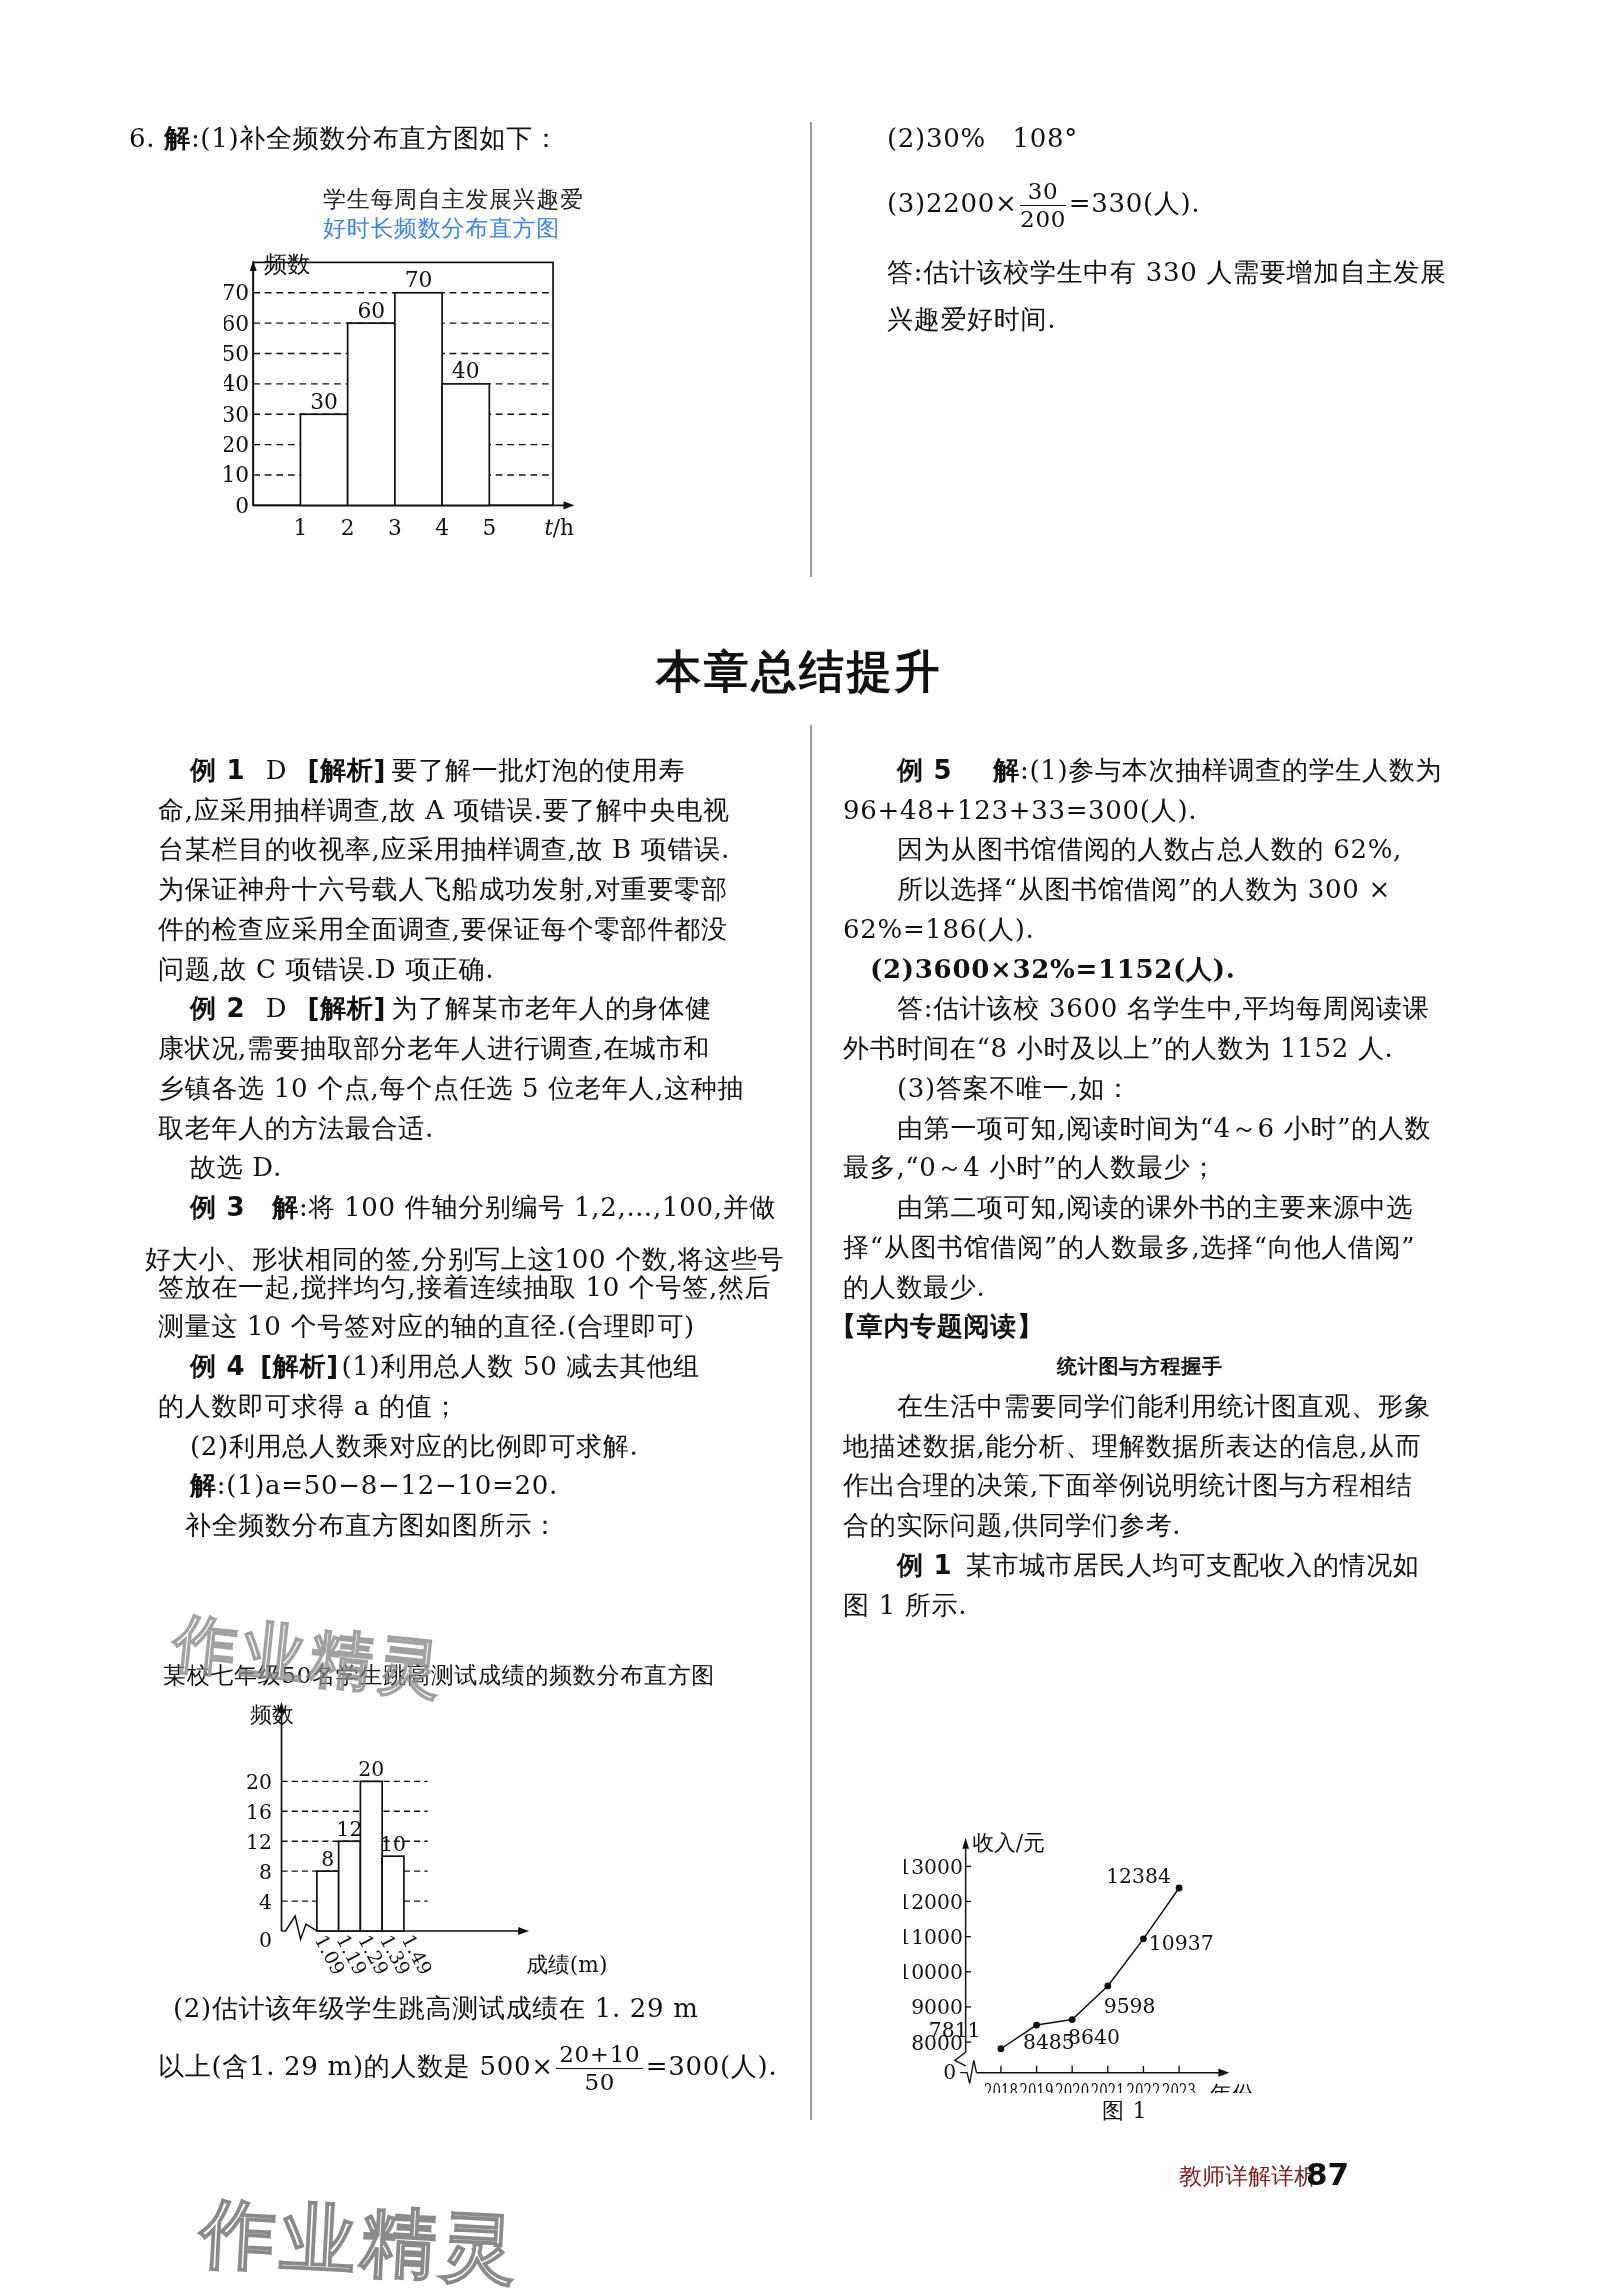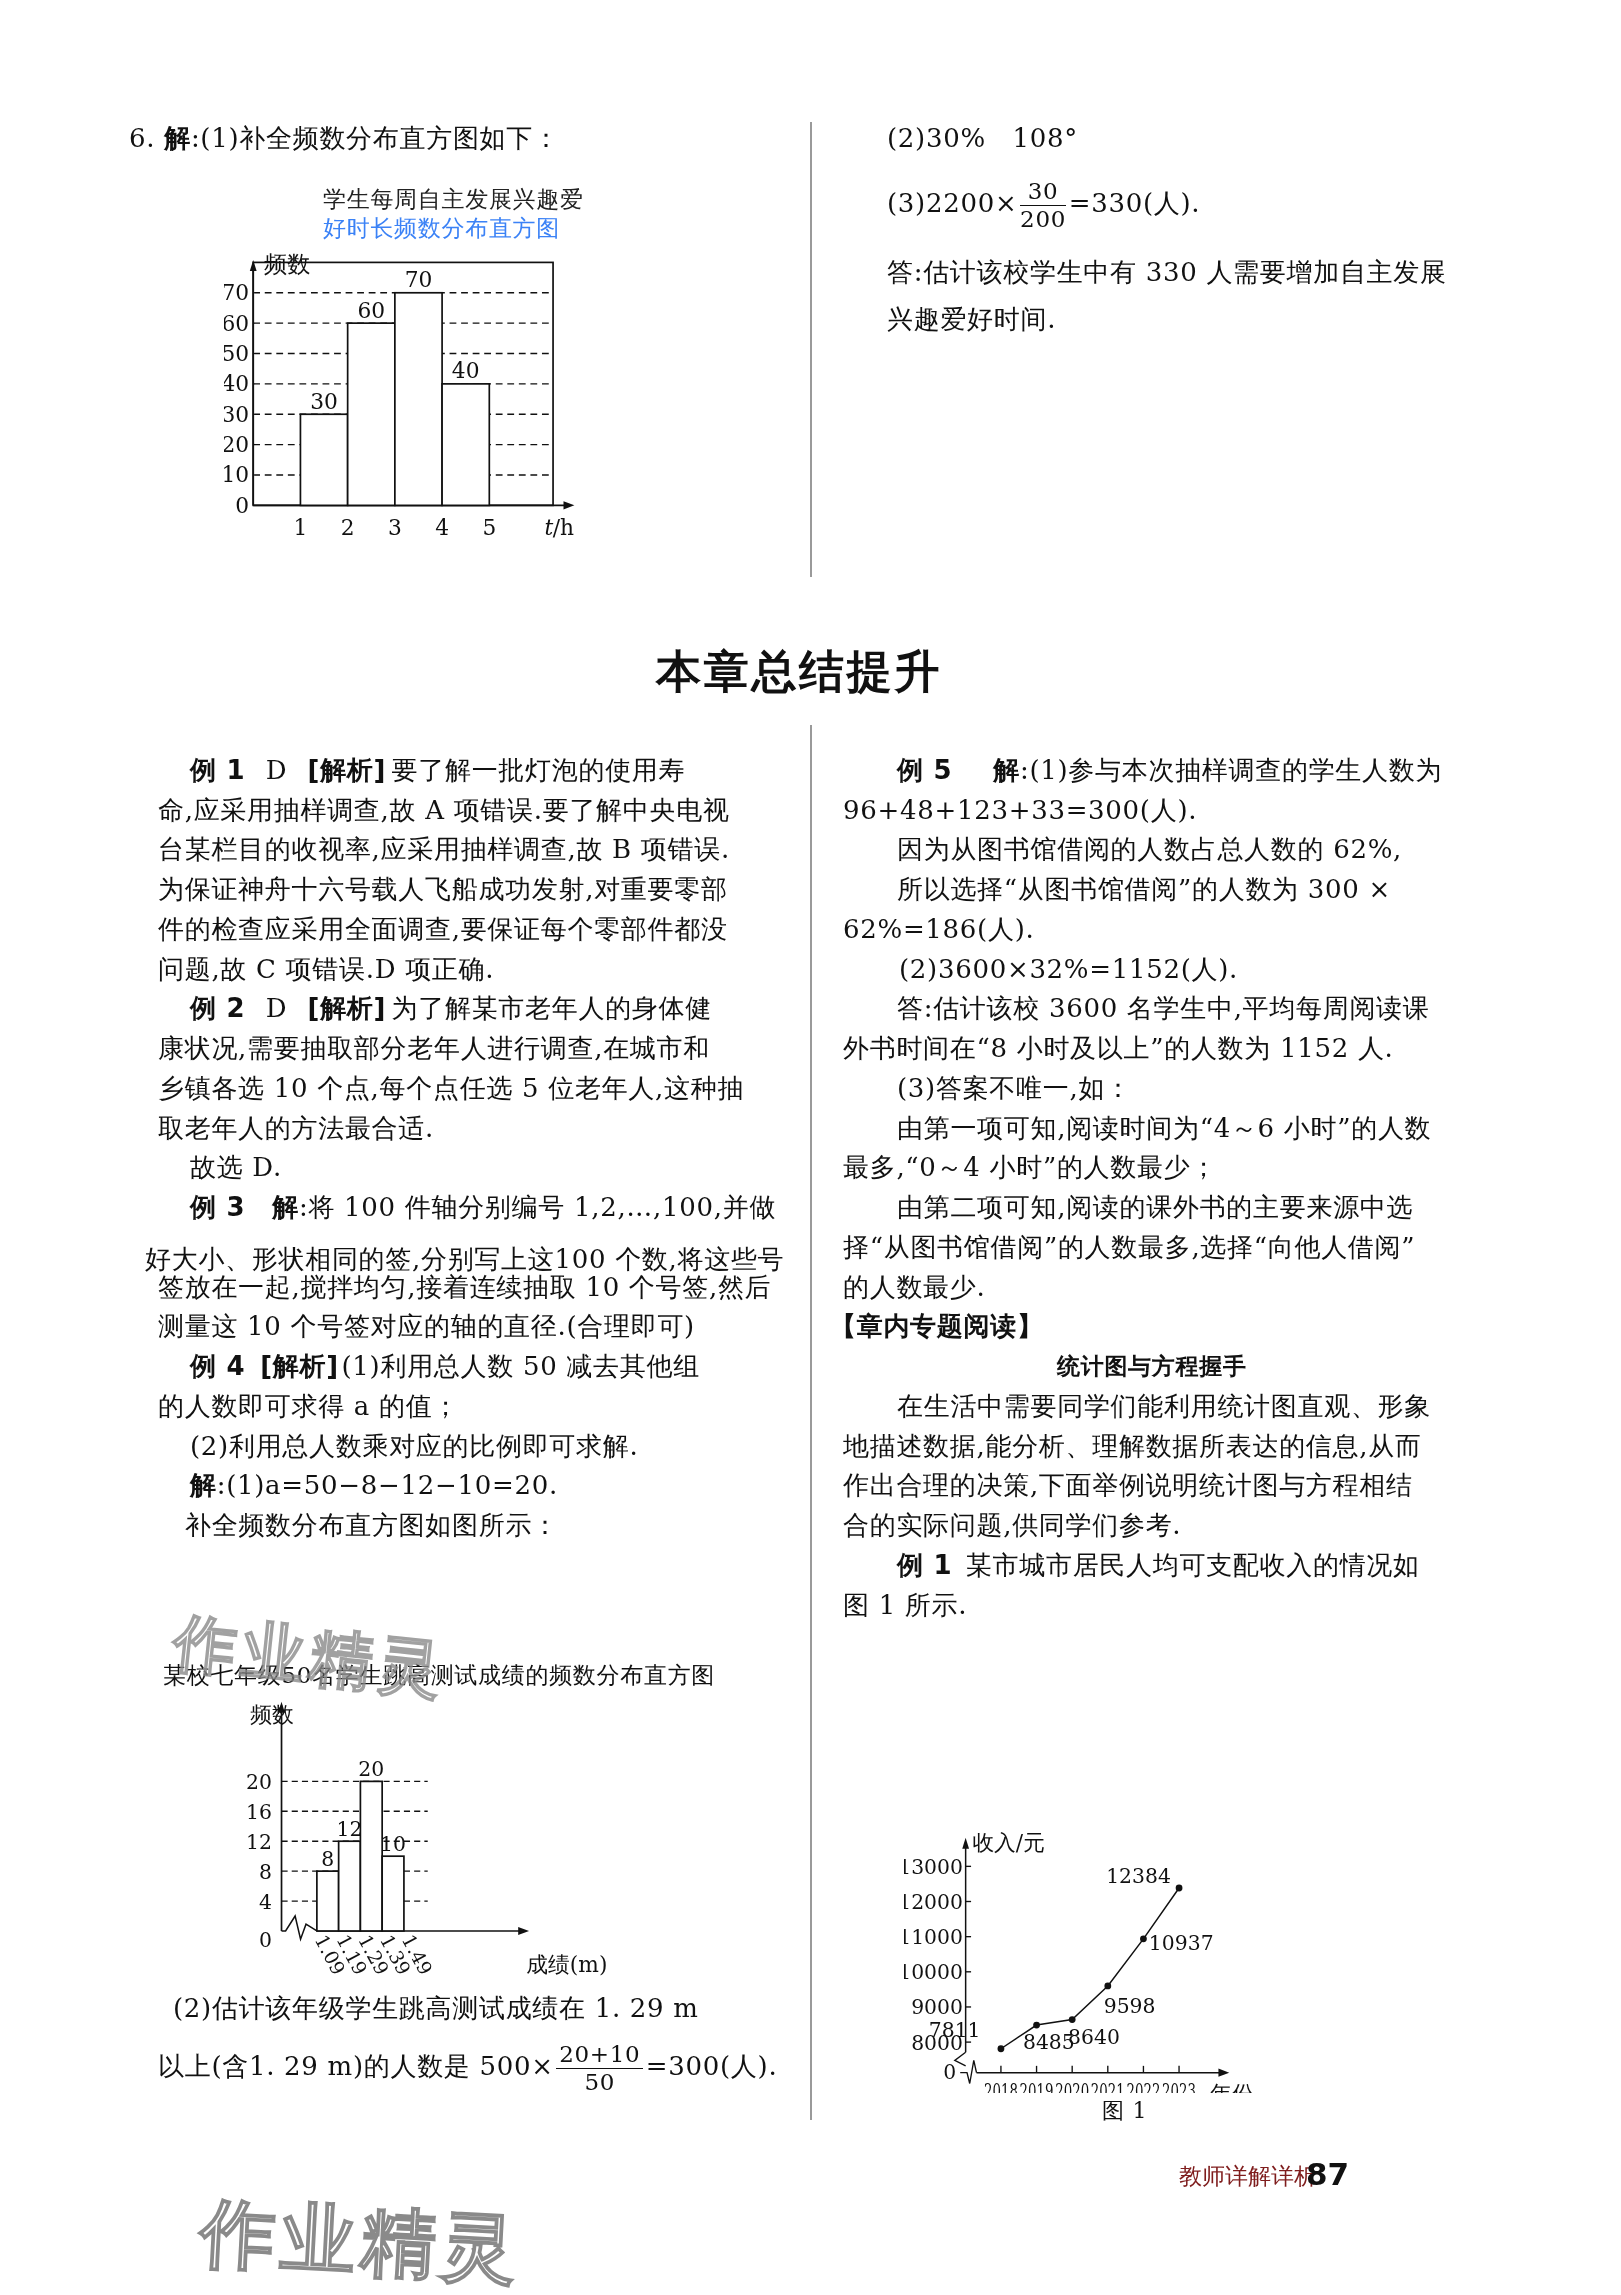--- a/index.html
+++ b/index.html
@@ -143,31 +143,31 @@
 <div class="p" style="left:158px; top:2032px; line-height:68px;">
   <span>以上(含1. 29 m)的人数是 500×</span><span class="frac"><span class="num">20+10</span><span>50</span></span><span>=300(人).</span>
 </div>
 
 <div id="right-col">
     <div class="p" style="left: 897px; top: 753px;"><span class="b" style="margin-right: 41px;">例 5</span><span class="b">解</span><span>:(1)参与本次抽样调查的学生人数为</span></div>
     <div class="p" style="left: 843px; top: 793px;">96+48+123+33=300(人).</div>
     <div class="p" style="left: 897px; top: 832px;">因为从图书馆借阅的人数占总人数的 62%,</div>
     <div class="p" style="left: 897px; top: 872px;">所以选择“从图书馆借阅”的人数为 300 ×</div>
     <div class="p" style="left: 843px; top: 912px;">62%=186(人).</div>
-    <div class="p" style="left: 899px; top: 952px;">(2)3600×32%=1152(人).</div>
+    <div class="p" style="left: 870px; top: 952px; font-weight: bold;">(2)3600×32%=1152(人).</div>
     <div class="p" style="left: 897px; top: 991px;">答:估计该校 3600 名学生中,平均每周阅读课</div>
     <div class="p" style="left: 843px; top: 1031px;">外书时间在“8 小时及以上”的人数为 1152 人.</div>
     <div class="p" style="left: 897px; top: 1071px;">(3)答案不唯一,如：</div>
     <div class="p" style="left: 897px; top: 1111px;">由第一项可知,阅读时间为“4～6 小时”的人数</div>
     <div class="p" style="left: 843px; top: 1150px;">最多,“0～4 小时”的人数最少；</div>
     <div class="p" style="left: 897px; top: 1190px;">由第二项可知,阅读的课外书的主要来源中选</div>
     <div class="p" style="left: 843px; top: 1230px;">择“从图书馆借阅”的人数最多,选择“向他人借阅”</div>
     <div class="p" style="left: 843px; top: 1270px;">的人数最少.</div>
     <div class="p sect" style="left: 830px; top: 1309px;">【章内专题阅读】</div>
-    <div class="p sect" style="left: 1057px; top: 1349px; font-size: 23px;">统计图与方程握手</div>
+    <div class="p sect" style="left: 1057px; top: 1349px; font-size: 20px;">统计图与方程握手</div>
     <div class="p" style="left: 897px; top: 1389px;">在生活中需要同学们能利用统计图直观、形象</div>
     <div class="p" style="left: 843px; top: 1429px;">地描述数据,能分析、理解数据所表达的信息,从而</div>
     <div class="p" style="left: 843px; top: 1468px;">作出合理的决策,下面举例说明统计图与方程相结</div>
     <div class="p" style="left: 843px; top: 1508px;">合的实际问题,供同学们参考.</div>
     <div class="p" style="left: 897px; top: 1548px;"><span class="sect" style="margin-right: 13.6px;">例 1</span><span>某市城市居民人均可支配收入的情况如</span></div>
     <div class="p" style="left: 843px; top: 1588px;">图 1 所示.</div>
   </div>
 
 <svg id="chart3" class="abs" style="left:904px; top:1808px;" width="544" height="285" viewBox="0 0 800 420">
     <line x1="90" y1="360" x2="90" y2="50" stroke="#111" stroke-width="2.2"></line>

